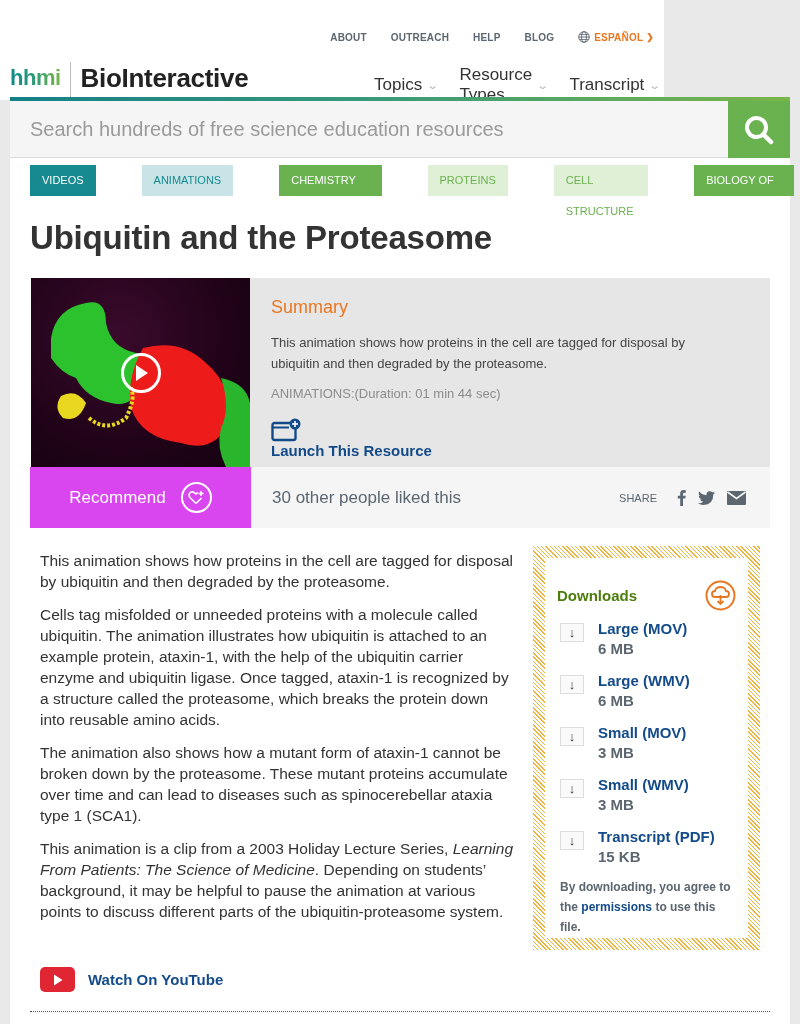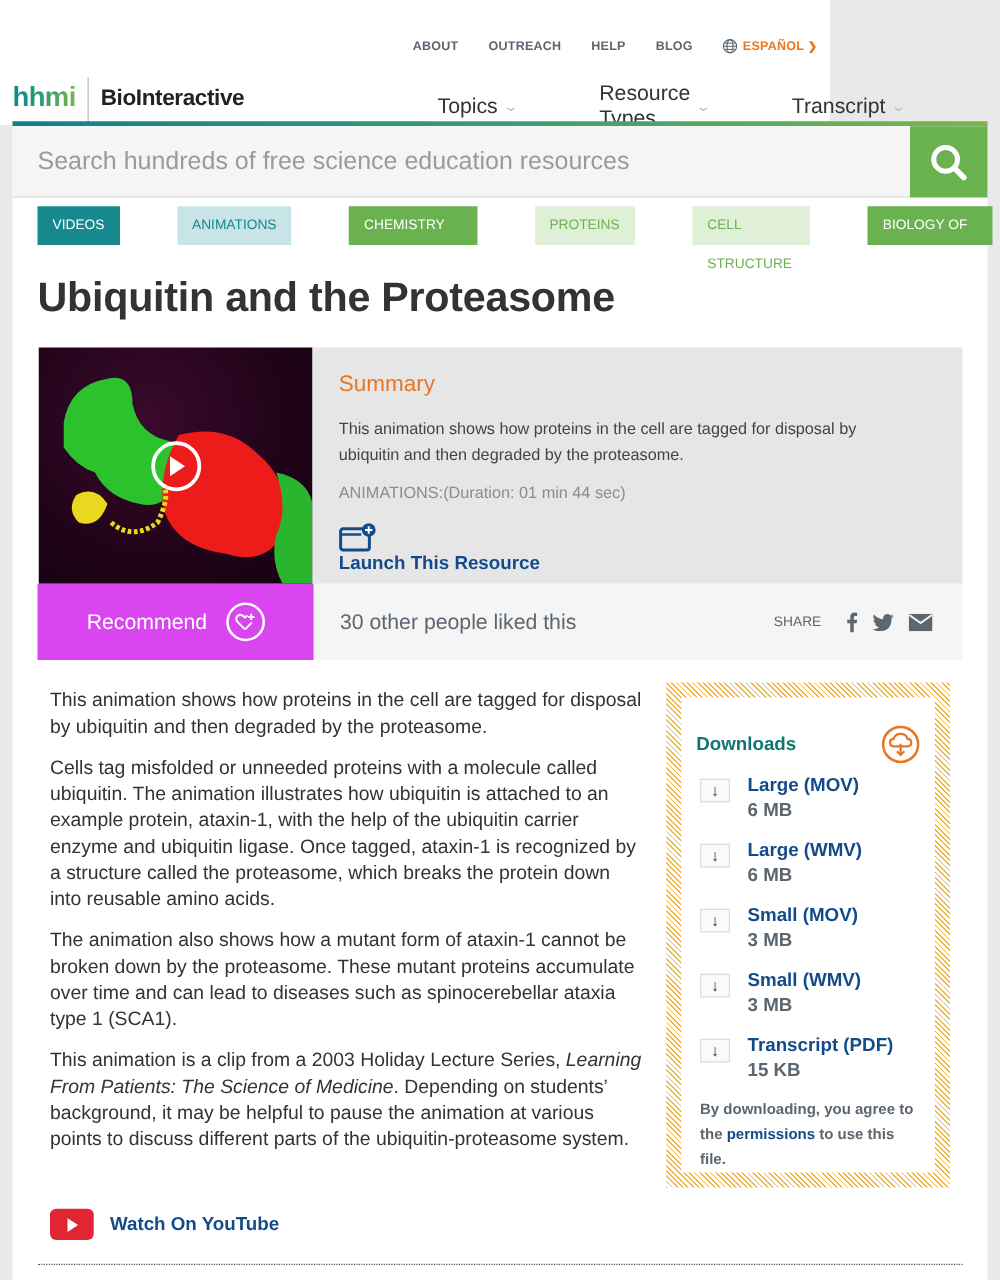--- a/index.html
+++ b/index.html
@@ -7,22 +7,22 @@
   body { background: #e9e9e9; font-family: "Liberation Sans", sans-serif; color: #333; position: relative; }
   .header { position: absolute; left: 0; top: 0; width: 664px; height: 100px; background: #fff; }
   .util-nav { position: absolute; top: 31px; right: 10px; display: flex; align-items: center; }
   .util-nav a { font-size: 10px; font-weight: bold; color: #5b6670; text-decoration: none; margin-left: 24px; letter-spacing: 0.2px; }
   .util-nav .lang { color: #e87722; display: flex; align-items: center; }
   .util-nav .lang svg { margin-right: 4px; }
   .util-nav .lang .chev { margin-left: 3px; font-size: 9px; }
   .logo { position: absolute; left: 10px; top: 58px; display: flex; align-items: center; }
   .logo-hhmi { font-size: 22px; font-weight: bold; letter-spacing: -0.5px; background: linear-gradient(90deg, #0e8a8f 0%, #2a9a78 45%, #7ab648 100%); -webkit-background-clip: text; background-clip: text; color: transparent; line-height: 28px; }
   .logo-sep { width: 1px; height: 40px; background: #bbb; margin: 0 10px 0 9px; position: relative; top: 4px; }
-  .logo-bio { font-size: 18px; font-weight: bold; color: #222; letter-spacing: -0.3px; line-height: 28px; }
-  .main-nav { position: absolute; top: 65px; left: 350px; display: flex; gap: 44px; }
+  .logo-bio { font-size: 26px; font-weight: bold; color: #222; letter-spacing: -0.3px; line-height: 28px; }
+  .main-nav { position: absolute; top: 65px; left: 374px; display: flex; }
   .main-nav .item { font-size: 17px; color: #333; margin-right: 22px; display: flex; align-items: center; }
   .main-nav .item .chev { color: #bbb; font-size: 11px; margin-left: 6px; transform: scaleX(1.4); }
   .gradient-bar { position: absolute; top: 97px; left: 10px; width: 780px; height: 4px; background: linear-gradient(90deg, #138088 0%, #3c9b78 50%, #7ab648 100%); }
 
   .card { position: absolute; left: 10px; top: 101px; width: 780px; height: 923px; background: #fff; }
   .search { position: absolute; left: 10px; top: 101px; width: 780px; height: 57px; display: flex; }
   .search input { flex: 1; height: 57px; border: none; background: #f5f5f5; font-size: 20px; padding-left: 20px; color: #999; font-family: "Liberation Sans", sans-serif; outline: none; border-bottom: 1px solid #ddd; }
   .search input::placeholder { color: #9a9a9a; }
   .search .btn { width: 62px; height: 57px; background: #6ab150; display: flex; align-items: center; justify-content: center; }
 
@@ -51,21 +51,21 @@
   .likes .share { display: flex; align-items: center; margin-right: 24px; }
   .likes .share .lbl { font-size: 11px; color: #5b6670; margin-right: 8px; }
   .likes .share .ic { margin-left: 12px; display: flex; align-items: center; }
 
   .body { position: absolute; left: 40px; top: 550px; width: 475px; font-size: 15.5px; line-height: 21px; color: #333; }
   .body p { margin-bottom: 12px; }
   .body em { font-style: italic; }
 
   .dl { position: absolute; left: 533px; top: 546px; width: 227px; height: 404px; background: repeating-linear-gradient(45deg, #f1b33d 0 1px, #fff 1px 3px); padding: 12px; }
   .dl-inner { background: #fff; width: 100%; height: 100%; padding: 22px 12px 0 12px; }
-  .dl-head { display: flex; align-items: center; justify-content: space-between; font-size: 15px; color: #0f766e; font-weight: bold; padding-left: 0; margin-bottom: 8px; }
+  .dl-head { display: flex; align-items: center; justify-content: space-between; font-size: 15px; color: #4d7c0f; font-weight: bold; padding-left: 0; margin-bottom: 8px; }
   .dl-item { display: flex; margin-bottom: 12px; margin-left: 3px; }
   .dl-item .arrow { width: 24px; height: 19px; border: 1px solid #ddd; font-size: 13px; color: #333; display: flex; align-items: center; justify-content: center; margin-top: 4px; margin-right: 14px; background: #fafafa; }
   .dl-item .name { font-size: 15px; font-weight: bold; color: #134b8a; line-height: 19px; }
   .dl-item .size { font-size: 15px; font-weight: bold; color: #5b6670; line-height: 21px; }
   .dl-note { font-size: 12px; font-weight: bold; color: #5b6670; line-height: 20px; margin-left: 3px; margin-top: -2px; }
   .dl-note a { color: #134b8a; text-decoration: none; }
 
   .yt { position: absolute; left: 40px; top: 967px; display: flex; align-items: center; }
   .yt .logo-y { width: 35px; height: 25px; background: #e02632; border-radius: 5px; display: flex; align-items: center; justify-content: center; }
   .yt .lbl { margin-left: 13px; font-size: 15px; font-weight: bold; color: #134b8a; }

